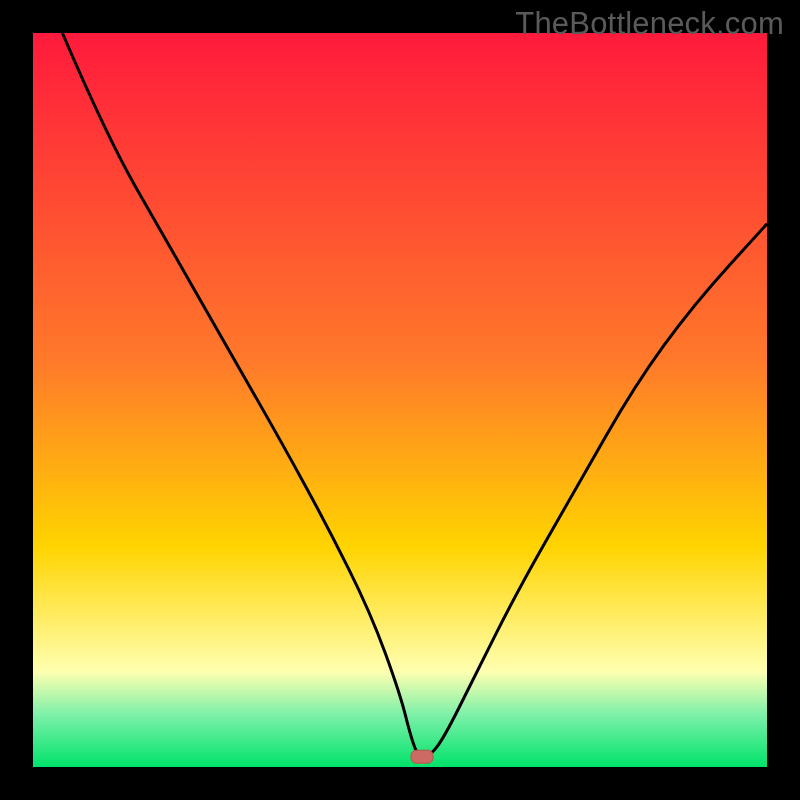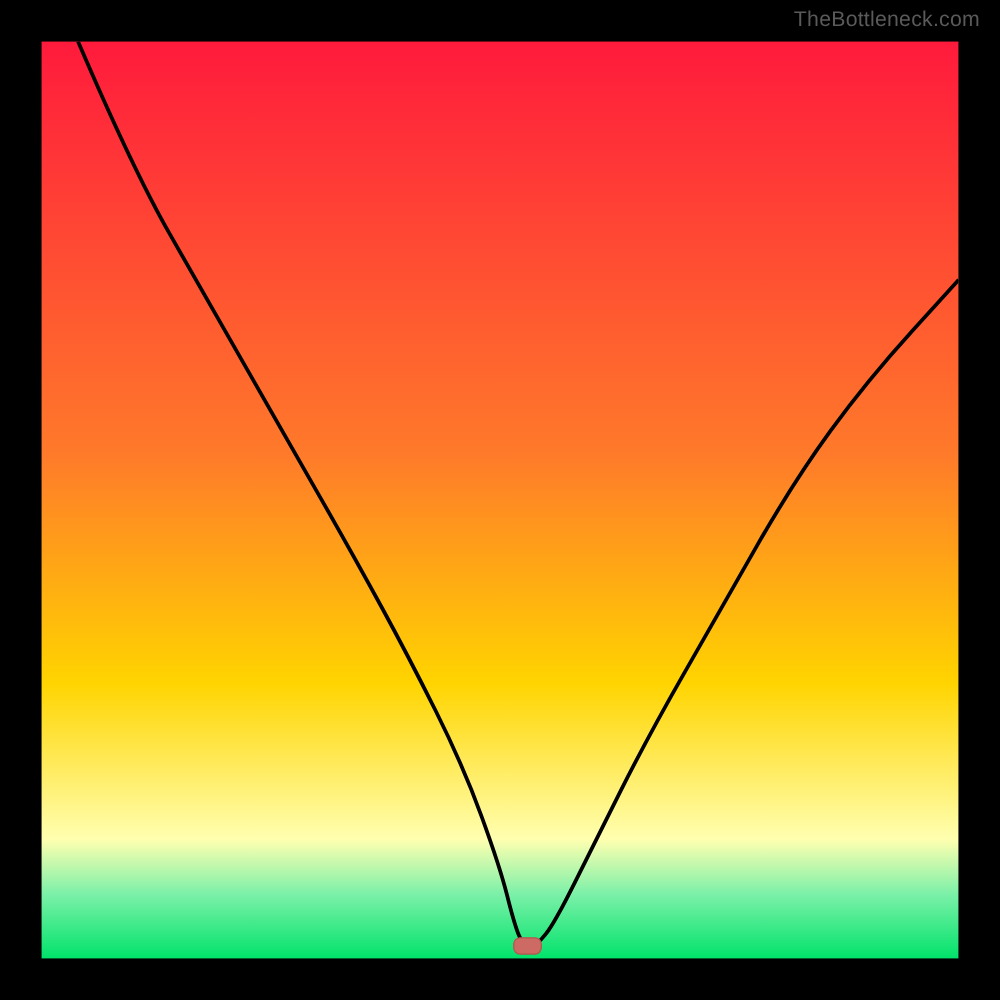--- a/index.html
+++ b/index.html
@@ -22,21 +22,21 @@
     top: 33px;
     width: 734px;
     height: 734px;
     overflow: hidden;
   }
   .watermark {
     position: absolute;
     top: 6px;
     right: 16px;
     color: #5a5a5a;
-    font-size: 17px;
+    font-size: 31px;
     font-weight: 400;
     letter-spacing: 0.2px;
     font-family: Arial, Helvetica, sans-serif;
   }
 </style>
 </head>
 <body>
 
 <div class="frame">
   <div class="plot">

